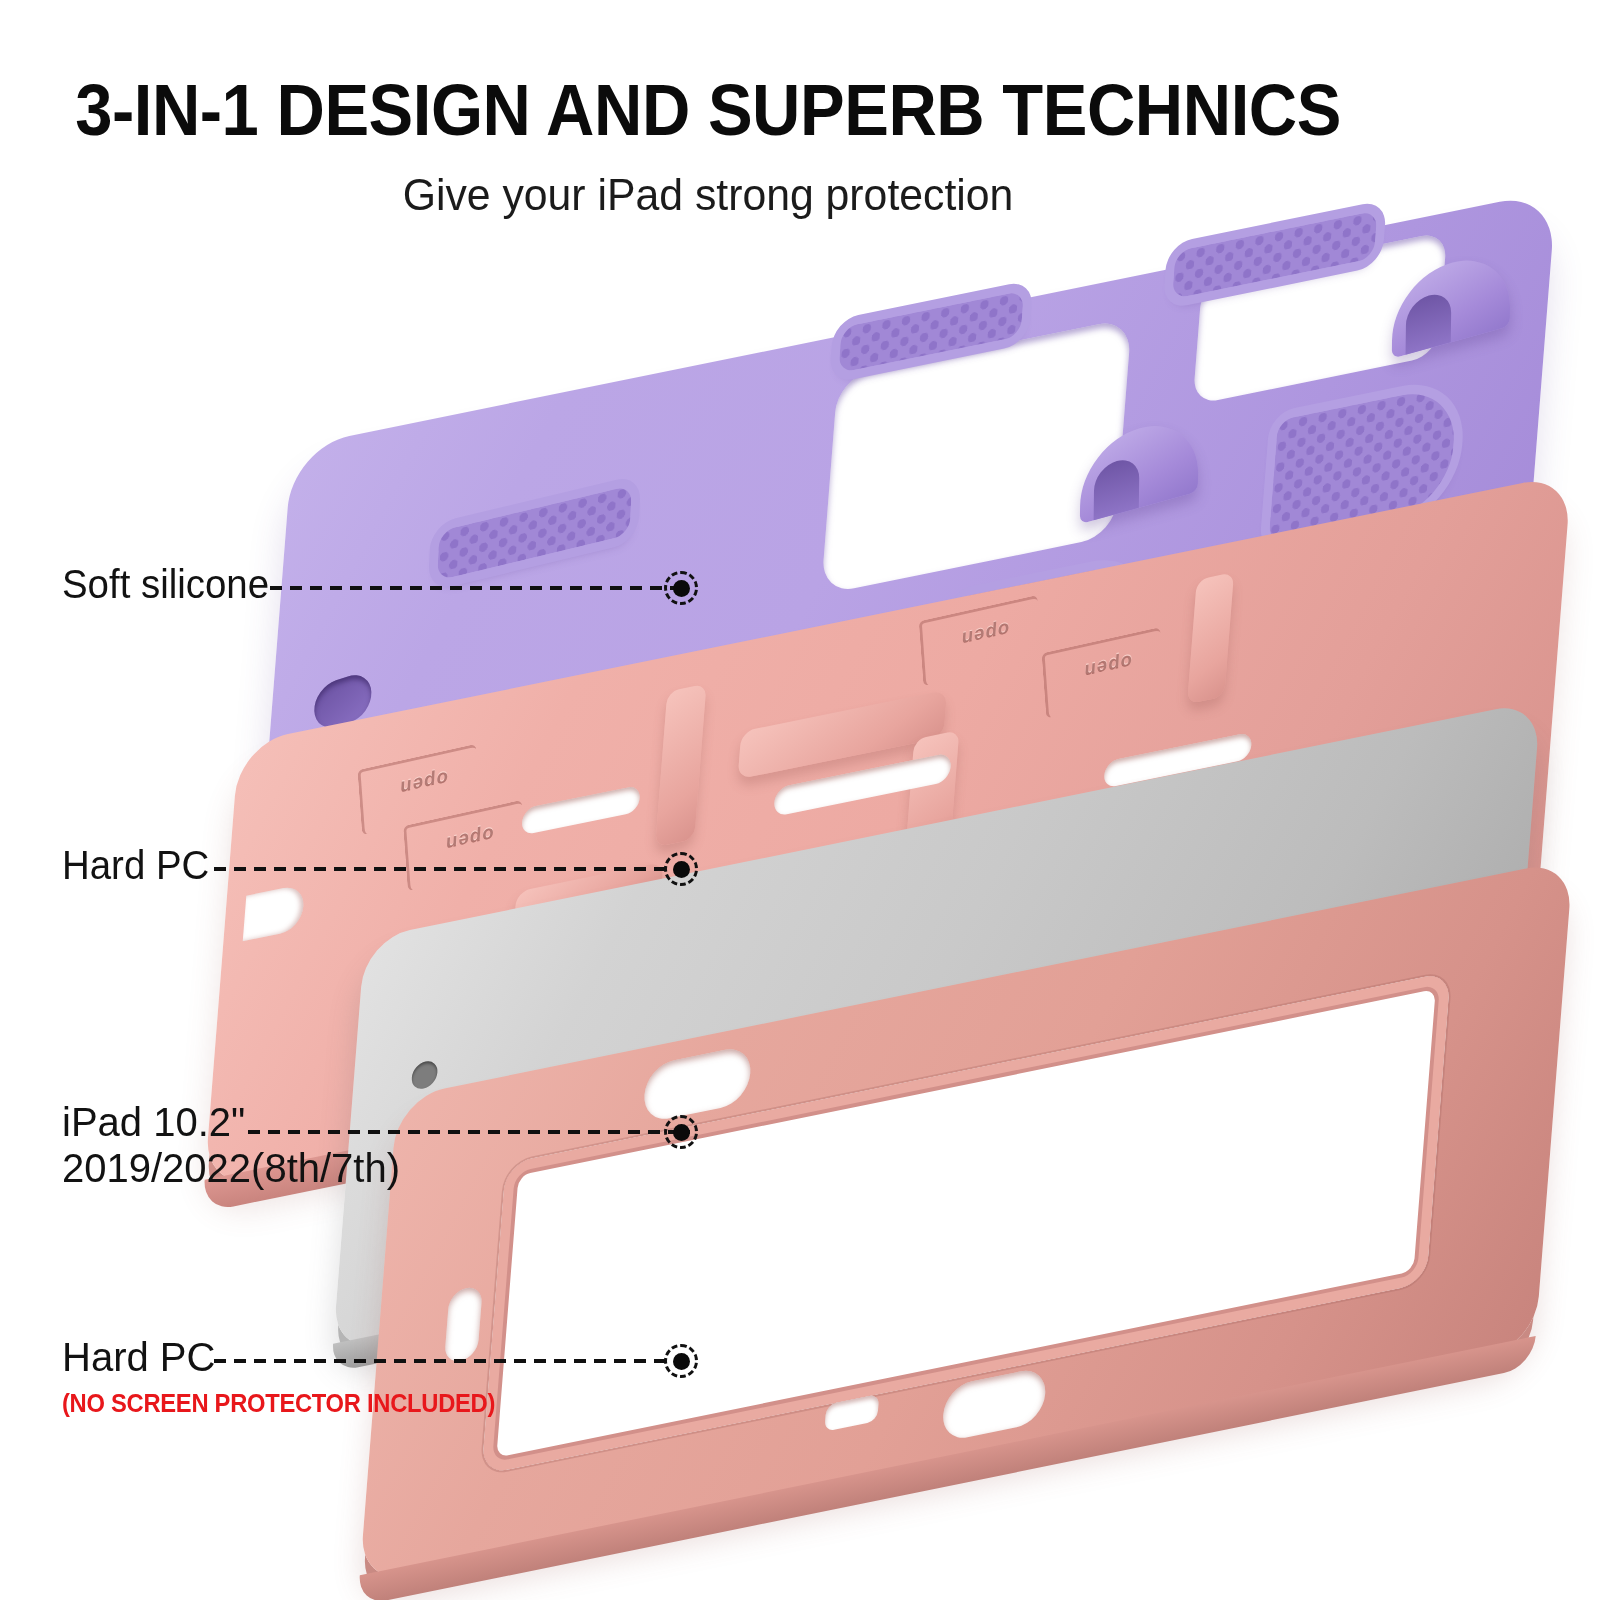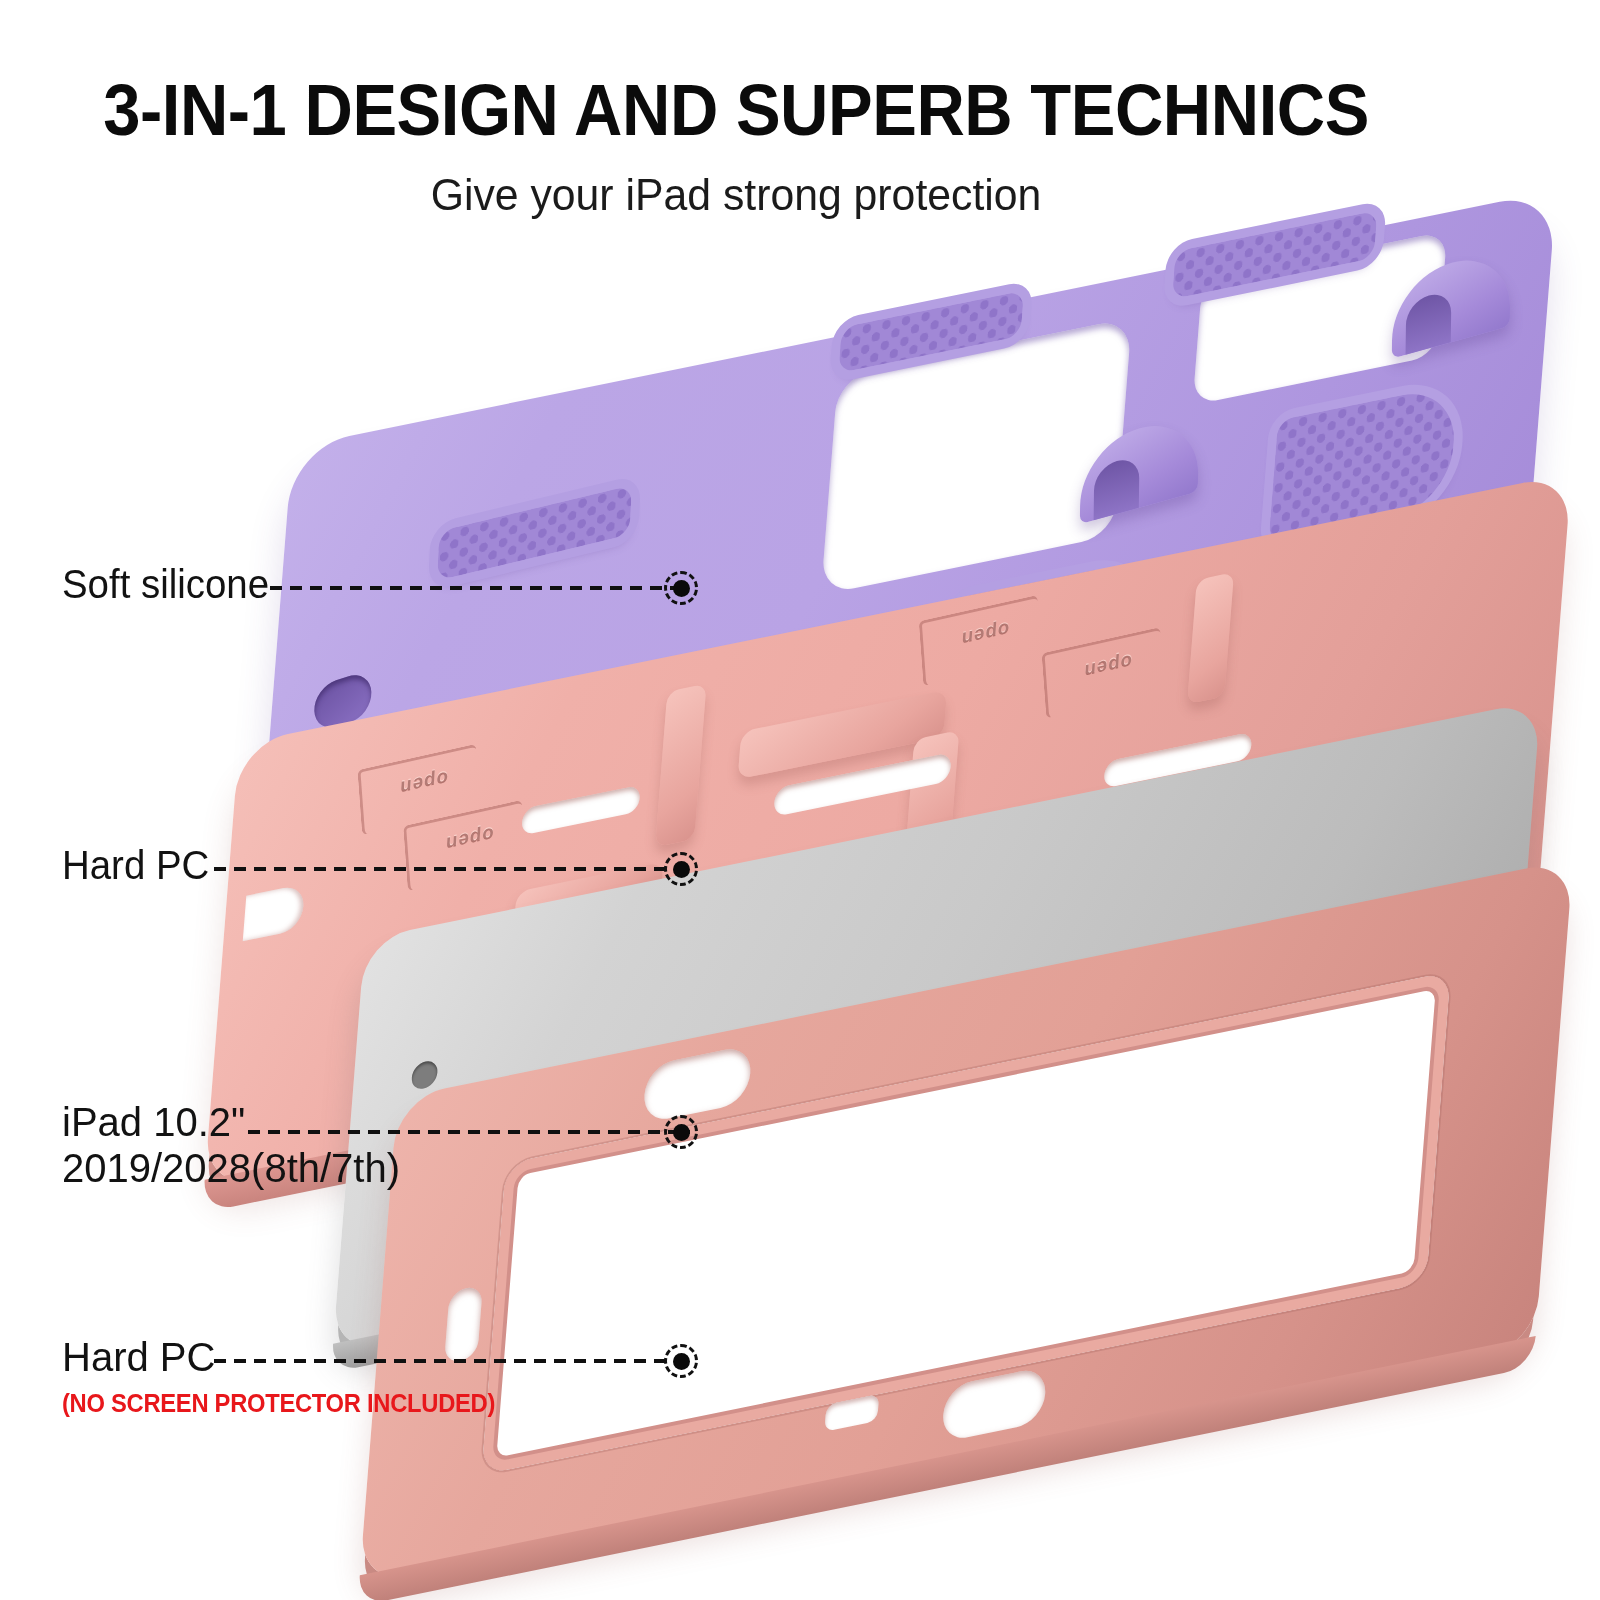--- a/index.html
+++ b/index.html
@@ -16,21 +16,20 @@
     -webkit-font-smoothing: antialiased;
   }
 
   
   #header {
     position: absolute;
     top: 0; left: 0;
     width: 1416px;
     text-align: center;
     z-index: 40;
-    margin-left: 28px;
   }
   #main-title {
     margin: 0;
     padding-top: 74px;
     font-size: 72px;
     font-weight: 700;
     letter-spacing: -0.5px;
     color: #0b0b0b;
     line-height: 1.02;
     transform: scaleX(0.93);
@@ -526,21 +525,21 @@
 <div class="target-dot" style="left:664px; top:571px;"></div>
 
 <div class="callout" style="left:62px; top:843px;">
   <span class="callout-text">Hard PC</span>
 </div>
 <div class="leader" style="left:214px; top:867px; width:476px;"></div>
 <div class="target-dot" style="left:664px; top:852px;"></div>
 
 <div class="callout" style="left:62px; top:1100px; display:block;">
   <span class="callout-text">iPad 10.2"</span>
-  <span class="callout-sub">2019/2028(8th/7th)</span>
+  <span class="callout-sub">2019/2022(8th/7th)</span>
 </div>
 <div class="leader" style="left:248px; top:1130px; width:442px;"></div>
 <div class="target-dot" style="left:664px; top:1115px;"></div>
 
 <div class="callout" style="left:62px; top:1335px; display:block;">
   <span class="callout-text">Hard PC</span>
   <span class="callout-note">(NO SCREEN PROTECTOR INCLUDED)</span>
 </div>
 <div class="leader" style="left:214px; top:1359px; width:476px;"></div>
 <div class="target-dot" style="left:664px; top:1344px;"></div>

